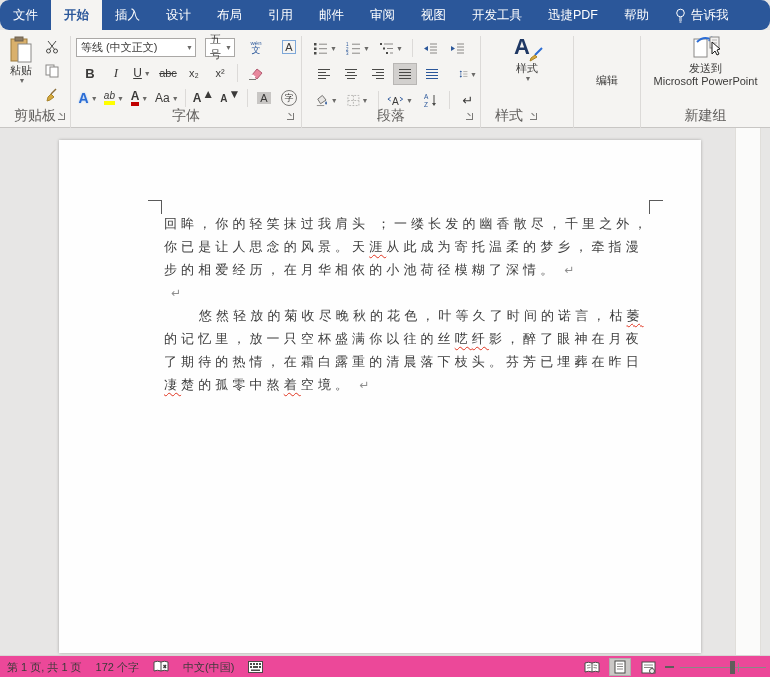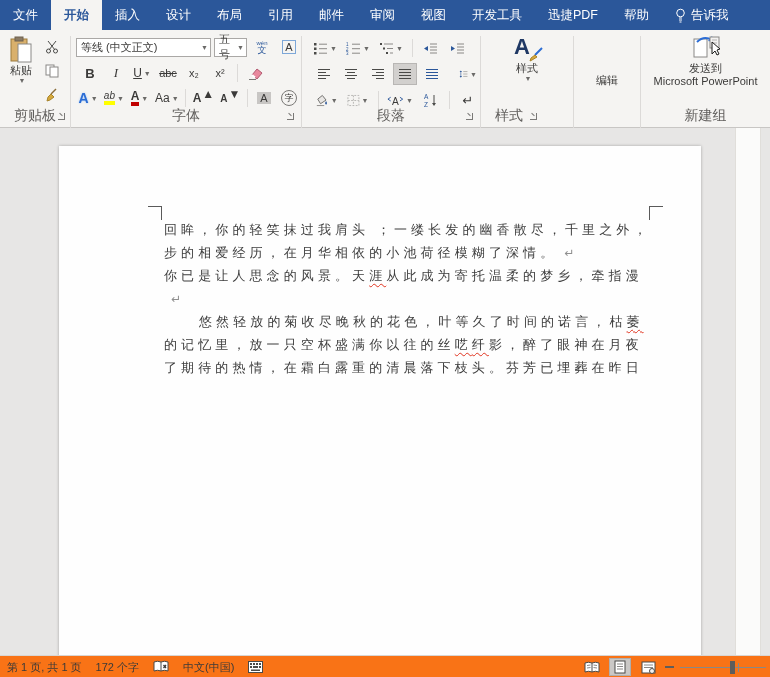--- a/index.html
+++ b/index.html
@@ -1,18 +1,18 @@
 <!DOCTYPE html>
 <html><head>
 <meta charset="utf-8">
 <style>
   html,body{margin:0;padding:0;}
   #app{position:relative;width:770px;height:677px;background:#e7e6e5;font-family:"Liberation Sans","DejaVu Sans",sans-serif;overflow:hidden;-webkit-font-smoothing:antialiased;}
   
-  #tabbar{position:absolute;left:0;top:0;width:770px;height:30px;background:#2b579a;display:flex;align-items:stretch;}
+  #tabbar{position:absolute;left:0;top:0;width:770px;height:30px;background:#2b579a;display:flex;align-items:stretch;border-radius:9px;}
   .tab{display:flex;align-items:center;gap:5px;padding:0 13px;color:#fff;font-size:12.5px;cursor:default;white-space:nowrap;}
   .tab.active{background:#f5f4f2;color:#2b579a;font-weight:bold;}
   .tab svg{display:block;}
   
   #ribbon{position:absolute;left:0;top:30px;width:770px;height:97px;background:#f5f4f2;border-bottom:1px solid #c8c6c4;font-size:11px;color:#3b3a39;}
   .gdiv{position:absolute;top:6px;height:112px;width:1px;background:#dcdad8;}
   .group{position:absolute;top:0;height:96px;}
   .grp-footer{position:absolute;left:0;right:0;bottom:2px;height:16px;display:flex;align-items:center;justify-content:center;color:#605e5c;font-size:14px;}
   .launcher{position:absolute;bottom:4px;width:10px;height:10px;}
   .launcher:before{content:"";position:absolute;left:1px;top:1px;width:6px;height:6px;border-right:1px solid #7a7977;border-bottom:1px solid #7a7977;}
@@ -40,31 +40,31 @@
   .gShade{background:#c8c6c4;padding:0 3px;font-size:11px;}
   .gCirc{border:1px solid #7a7977;border-radius:50%;width:14px;height:14px;display:flex;align-items:center;justify-content:center;font-size:9px;}
   .gPhon{display:flex;flex-direction:column;align-items:center;line-height:1;color:#2b579a;}
   .gPhon .top{font-size:6px;}
   .gPhon .bot{font-size:9px;}
   .gBorderA{border:1px solid #7da7d8;padding:0 2px;font-size:11px;}
   .pilcrow{color:#3b3a39;font-size:13px;}
   
   #docarea{position:absolute;left:0;top:128px;width:770px;height:527px;background:#e7e6e5;}
   #scrollbar{position:absolute;left:735px;top:0;width:24px;height:527px;background:#fbfbfa;border-left:1px solid #e0deda;border-right:1px solid #e0deda;}
-  #page{position:absolute;left:59px;top:18px;width:642px;height:513px;background:#fefefe;box-shadow:0 0 3px rgba(0,0,0,.28);}
+  #page{position:absolute;left:59px;top:12px;width:642px;height:513px;background:#fefefe;box-shadow:0 0 3px rgba(0,0,0,.28);}
   .cropmark{position:absolute;width:13px;height:13px;}
   .cropmark.tl{left:89px;top:60px;border-top:1px solid #5a5a5a;border-right:1px solid #5a5a5a;}
   .cropmark.tr{left:590px;top:60px;border-top:1px solid #5a5a5a;border-left:1px solid #5a5a5a;}
   #doctext{position:absolute;left:105px;top:72px;width:492px;font-size:13px;color:#3d3d3d;letter-spacing:4.1px;}
   .dline{height:23px;line-height:23px;white-space:nowrap;}
   .dline.ind{padding-left:35px;}
   .err{text-decoration:underline;text-decoration-style:wavy;text-decoration-color:#e0331f;text-decoration-thickness:1px;text-underline-offset:3px;}
   .pmark{color:#8f8f8f;letter-spacing:0;margin-left:7px;font-size:12px;}
   
-  #statusbar{position:absolute;left:0;top:655px;width:770px;height:22px;background:#f97316;border-top:1px solid #d8d6d4;display:flex;align-items:center;font-size:11px;color:#3b3a39;}
+  #statusbar{position:absolute;left:0;top:655px;width:770px;height:22px;background:#ec4899;border-top:1px solid #d8d6d4;display:flex;align-items:center;font-size:11px;color:#3b3a39;}
   #statusbar .sitem{margin-left:14px;display:flex;align-items:center;gap:4px;white-space:nowrap;}
   #statusbar .sitem:first-child{margin-left:7px;}
   #viewcluster{position:absolute;right:4px;top:0;height:22px;display:flex;align-items:center;gap:6px;}
   .vbtn{width:22px;height:18px;display:flex;align-items:center;justify-content:center;}
   .vbtn.sel{background:#cac8c6;border:1px solid #b0aeac;box-sizing:border-box;}
   #zoomtrack{position:relative;width:86px;height:18px;}
   #zoomtrack .track{position:absolute;left:0;right:0;top:9px;height:1px;background:#8a8886;}
   #zoomtrack .notch{position:absolute;left:58px;top:5px;width:1px;height:9px;background:#8a8886;}
   #zoomtrack .thumb{position:absolute;left:50px;top:3px;width:5px;height:13px;background:#5f5d5b;}
   .zminus{width:9px;height:1.5px;background:#5f5d5b;}
@@ -155,21 +155,21 @@
         </svg>
       </div>
       <div class="grp-footer">
           <span>剪贴板</span>
         </div>
       <span class="launcher" style="right:3px;"></span>
     </div>
     <div class="gdiv" style="left:70px;"></div>
 
     <div class="group" style="left:71px;width:230px;">
-      <div class="row" style="margin:6px 0 0 5px;gap:3px;">
+      <div class="row" style="margin:6px 0 0 5px;gap:9px;">
         <div class="combo" style="width:150px;">
           <span>等线 (中文正文)</span>
             <span class="arr">▼</span>
         </div>
         <div class="combo" style="width:36px;">
           <span>五号</span>
             <span class="arr">▼</span>
         </div>
         <div class="sbtn gPhon">
           <span class="top">wén</span>
@@ -455,26 +455,27 @@
         </div>
     </div>
   </div>
 
   <div id="docarea">
     <div id="page">
       <div class="cropmark tl"></div>
       <div class="cropmark tr"></div>
       <div id="doctext">
           <div class="dline"><span>回眸，你的轻笑抹过我肩头 ；一缕长发的幽香散尽，千里之外，</span></div>
+          <div class="dline"><span>你已是让人思念的风景。天</span><span class="err">涯</span><span>从此成为寄托温柔的梦乡，牵指漫</span></div>
           <div class="dline"><span>步的相爱经历，在月华相依的小池荷径模糊了深情。</span><span class="pmark">↵</span></div>
-          <div class="dline"><span>你已是让人思念的风景。天</span><span class="err">涯</span><span>从此成为寄托温柔的梦乡，牵指漫</span></div>
           <div class="dline"><span class="pmark">↵</span></div>
           <div class="dline ind"><span>悠然轻放的菊收尽晚秋的花色，叶等久了时间的诺言，枯</span><span class="err">萎</span></div>
           <div class="dline"><span>的记忆里，放一只空杯盛满你以往的丝</span><span class="err">呓</span><span class="err">纤</span><span>影，醉了眼神在月夜</span></div>
           <div class="dline"><span>了期待的热情，在霜白露重的清晨落下枝头。芬芳已埋葬在昨日</span></div>
+          <div class="dline"><span class="err">凄</span><span>楚的孤零中熬</span><span class="err">着</span><span>空境。</span><span class="pmark">↵</span></div>
         </div>
     </div>
     <div id="scrollbar"></div>
   </div>
 
   <div id="statusbar">
     <div class="sitem">
         <span>第 1 页, 共 1 页</span>
       </div>
     <div class="sitem">

